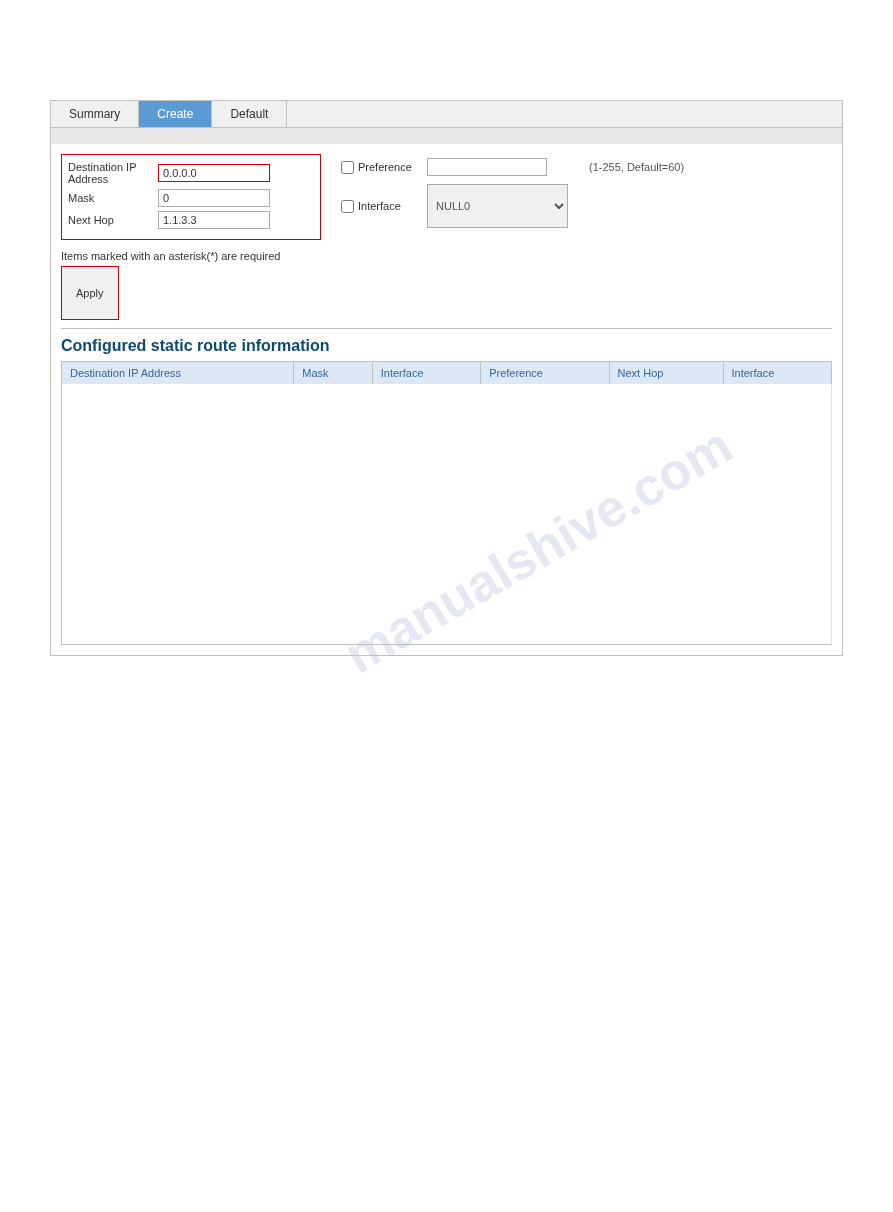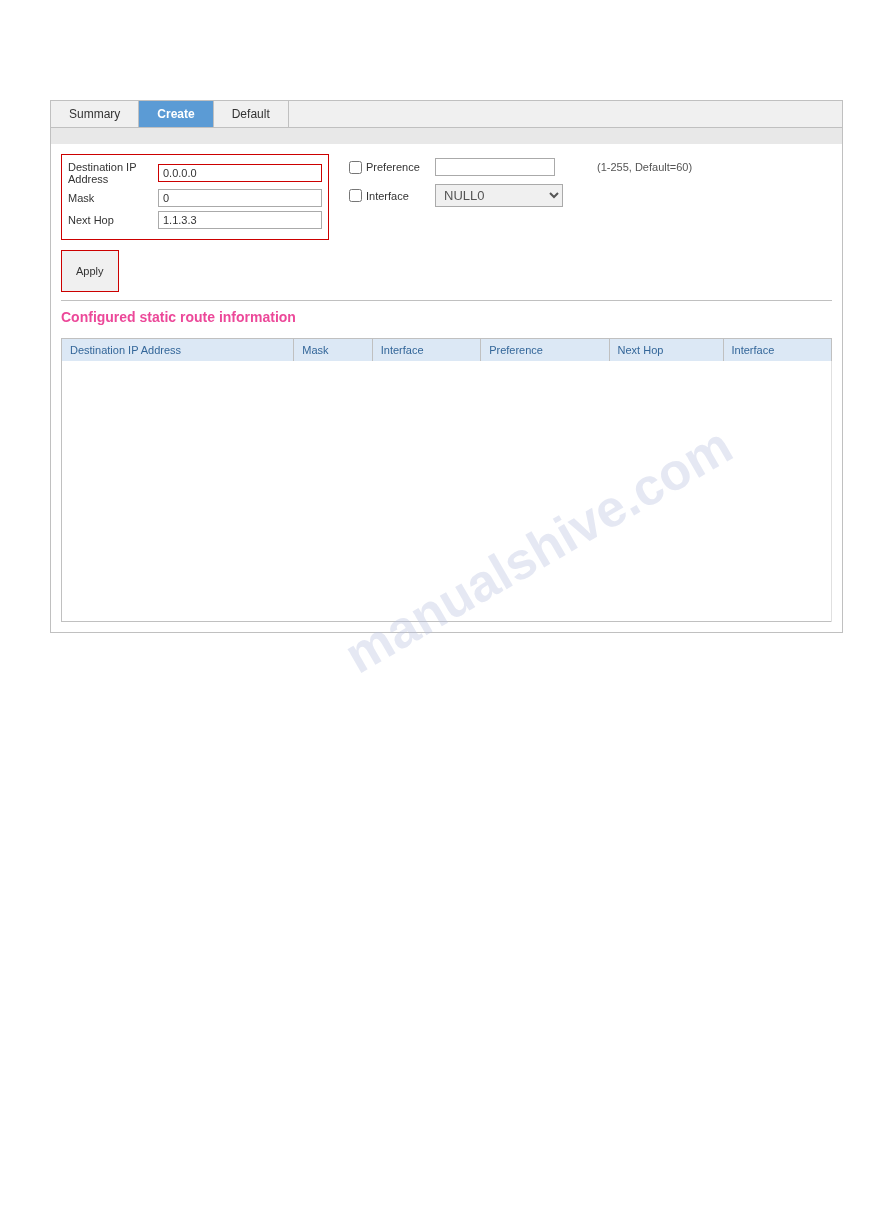--- a/index.html
+++ b/index.html
@@ -32,21 +32,21 @@
       padding: 6px 18px;
       cursor: pointer;
       border-right: 1px solid #c0c0c0;
       font-size: 12px;
       color: #333;
     }
 
     .tab.active {
       background: #5b9bd5;
       color: #ffffff;
-      font-weight: bold;
+      font-weight: normal;
     }
 
     .content-area {
       border: 1px solid #c0c0c0;
       border-top: none;
       padding: 10px;
       background: #ffffff;
     }
 
     .form-section {
@@ -70,21 +70,21 @@
     .form-label {
       width: 90px;
       font-size: 11px;
       color: #333;
     }
 
     .form-input {
       border: 1px solid #aaaaaa;
       padding: 2px 4px;
       font-size: 11px;
-      width: 164px;
+      width: 112px;
       background: #ffffff;
       color: #333;
     }
 
     .form-input-highlight {
       border: 1px solid #cc0000;
     }
 
     .right-form {
       display: flex;
@@ -118,53 +118,53 @@
     }
 
     .hint-text {
       font-size: 11px;
       color: #555;
       margin-left: 36px;
     }
 
     .select-input {
       border: 1px solid #aaaaaa;
-      padding: 2px 4px;
-      font-size: 13px;
-      width: 128px;
+      padding: 14px 4px;
+      font-size: 11px;
+      width: 141px;
       background: #f0f0f0;
       color: #555;
     }
 
     .required-note {
       font-size: 11px;
       color: #333;
       margin: 6px 0 4px 0;
     }
 
     .apply-btn {
-      padding: 14px 14px;
+      padding: 20px 14px;
       font-size: 11px;
       background: #f0f0f0;
       border: 1px solid #cc0000;
       cursor: pointer;
       color: #333;
     }
 
     .divider {
       border: none;
       border-top: 1px solid #c0c0c0;
       margin: 8px 0;
     }
 
     .section-title {
-      font-size: 14px;
+      font-size: 16px;
       font-weight: bold;
-      color: #ec4899;
-      margin: 8px 0 13px 0;
+      color: #0c4a6e;
+      margin: 8px 0 6px 0;
     }
 
     .data-table {
       width: 100%;
       border-collapse: collapse;
       border: 1px solid #c0c0c0;
     }
 
     .data-table thead tr {
       background: #dce8f5;
@@ -269,20 +269,21 @@
           </label>
           <select class="select-input">
             <option>NULL0</option>
           </select>
         </div>
       </div>
 
     </div>
 
     
+    <div class="required-note">Items marked with an asterisk(*) are required</div>
 
     
     <button class="apply-btn">Apply</button>
 
     <hr class="divider">
 
     
     <div class="section-title">Configured static route information</div>
 
     

